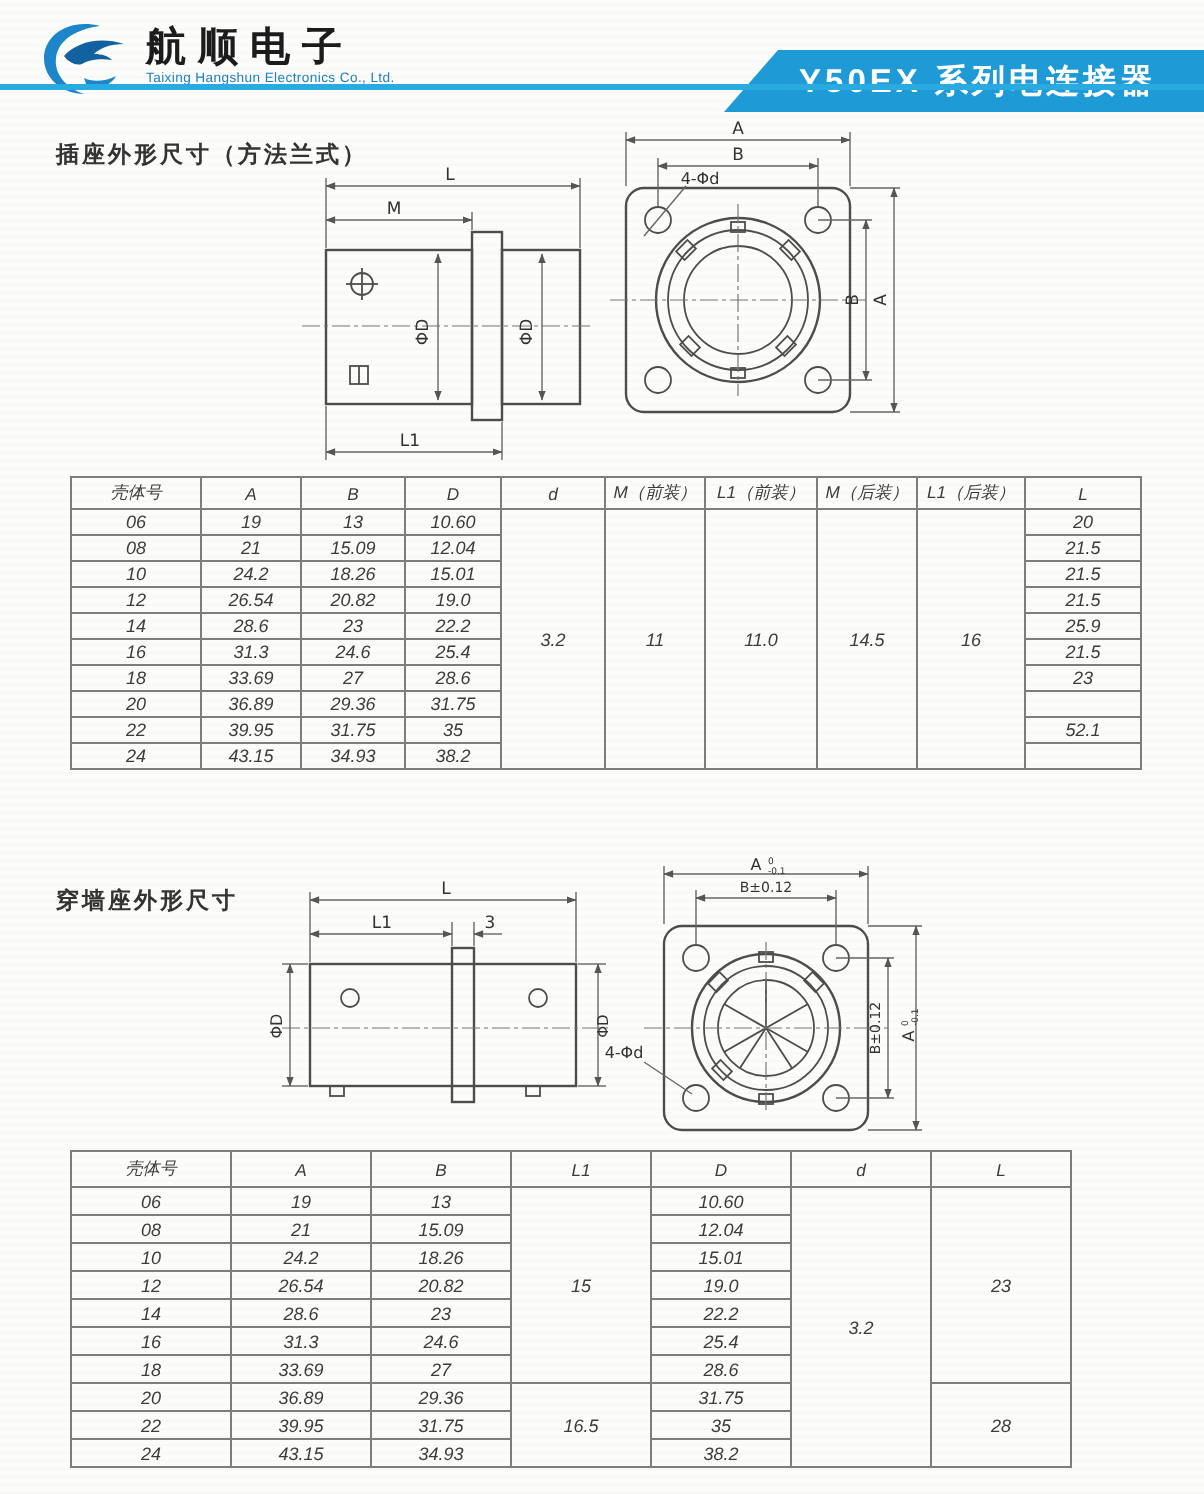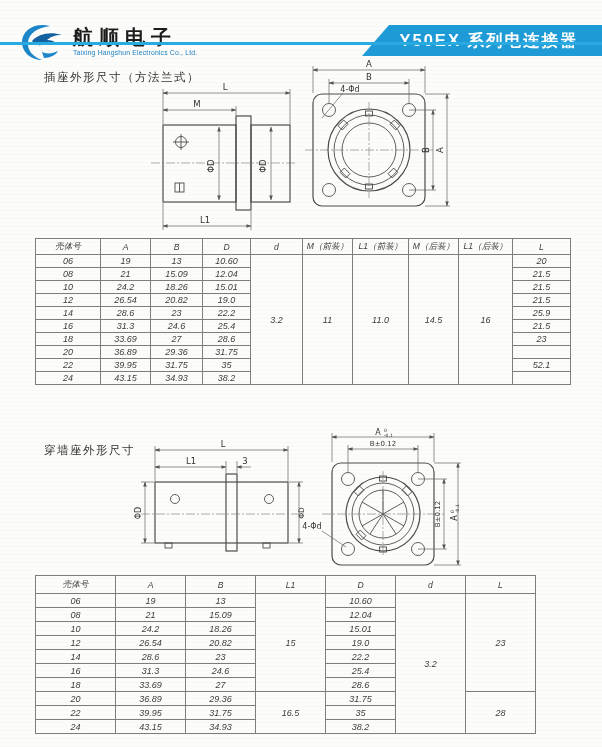--- a/index.html
+++ b/index.html
@@ -8,35 +8,35 @@
     position:relative; width:602px; height:747px; margin:0 auto;
     background:
       repeating-linear-gradient(0deg, rgba(0,0,0,0.015) 0 1px, transparent 1px 4px),
       #fcfcfa;
     font-family:"Liberation Sans", sans-serif;
     color:#3c3c3c; overflow:hidden;
   }
 
   
   .header { position:absolute; top:0; left:0; width:602px; height:45px; }
-  .logo-wrap { position:absolute; left:20px; top:24px; display:flex; align-items:flex-start; }
+  .logo-wrap { position:absolute; left:20px; top:11px; display:flex; align-items:flex-start; }
   .logo-icon { width:46px; height:37px; }
   .name-block { margin-left:7px; padding-top:2px; }
   .company-cn { font-size:20px; font-weight:bold; color:#1c1c1c; letter-spacing:6px; line-height:22px; font-family:"Liberation Sans",sans-serif; }
   .company-en { font-size:6.8px; color:#1d80c2; letter-spacing:0.2px; margin-top:1px; }
   .banner {
     position:absolute; right:0; top:25px; width:240px; height:31px;
     background:#1e9ad6; clip-path:polygon(27px 0, 100% 0, 100% 100%, 0 100%);
     display:flex; align-items:center; justify-content:center;
   }
   .banner-text { color:#fff; font-size:16.5px; font-weight:bold; letter-spacing:2px; padding-left:14px; }
   .divider { position:absolute; top:42px; left:0; width:602px; height:3px; background:#29abe2; }
 
   
-  .sec-title { position:absolute; font-size:11.5px; font-weight:normal; color:#333; letter-spacing:1.5px;margin-left:16px; }
+  .sec-title { position:absolute; font-size:11.5px; font-weight:bold; color:#333; letter-spacing:1.5px; }
   #sec1-title { left:28px; top:70px; }
   #sec2-title { left:28px; top:443px; }
 
   svg { overflow:visible; }
   svg text { font-family:"DejaVu Sans", sans-serif; fill:#333; }
   .body-ln { stroke:#4d4d4d; stroke-width:1.2; fill:none; }
   .thin-ln { stroke:#4d4d4d; stroke-width:0.9; fill:none; }
   .dim-ln  { stroke:#666; stroke-width:0.7; fill:none; }
   .ctr-ln  { stroke:#777; stroke-width:0.6; fill:none; stroke-dasharray:9 2 2 2; }
 

